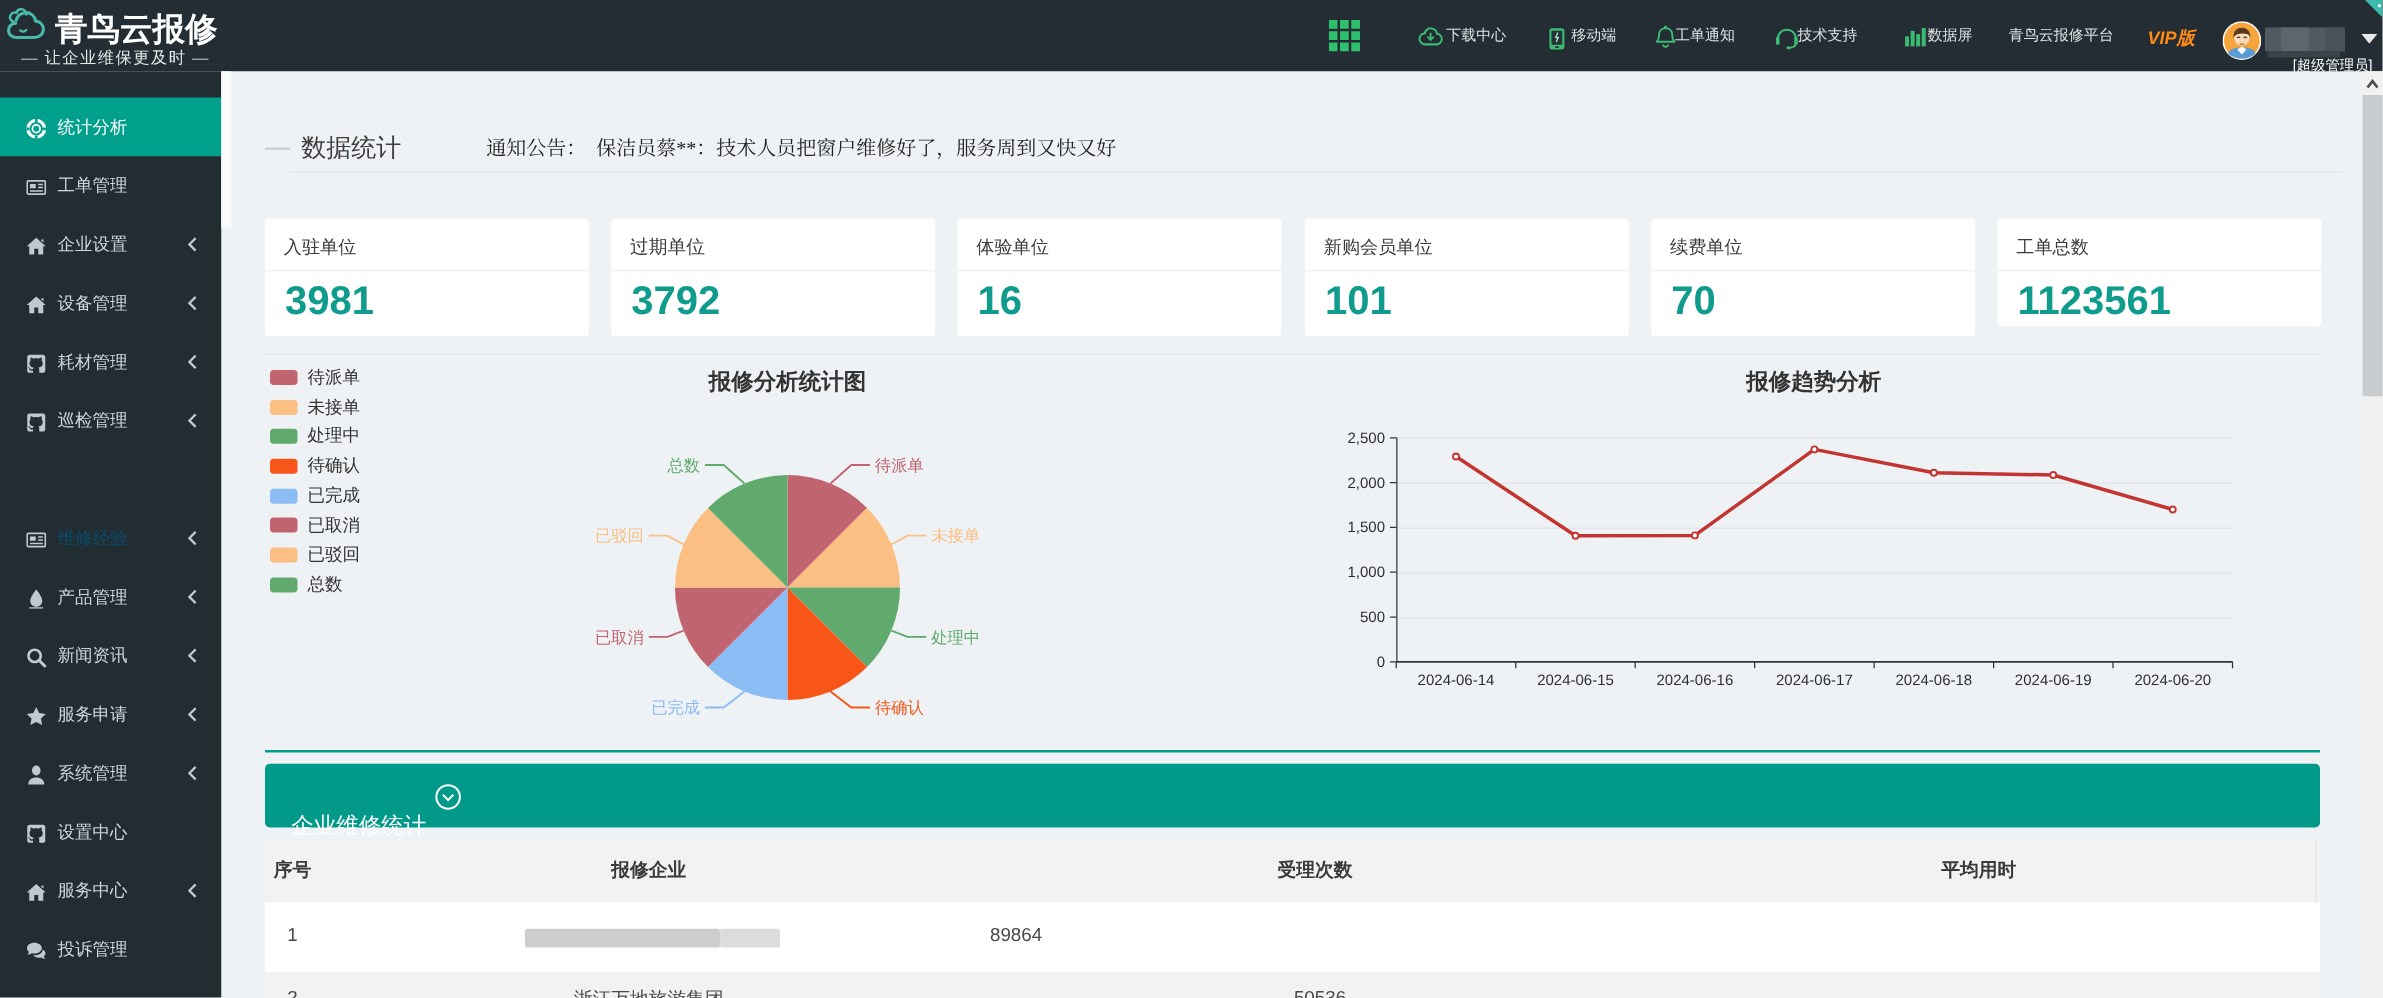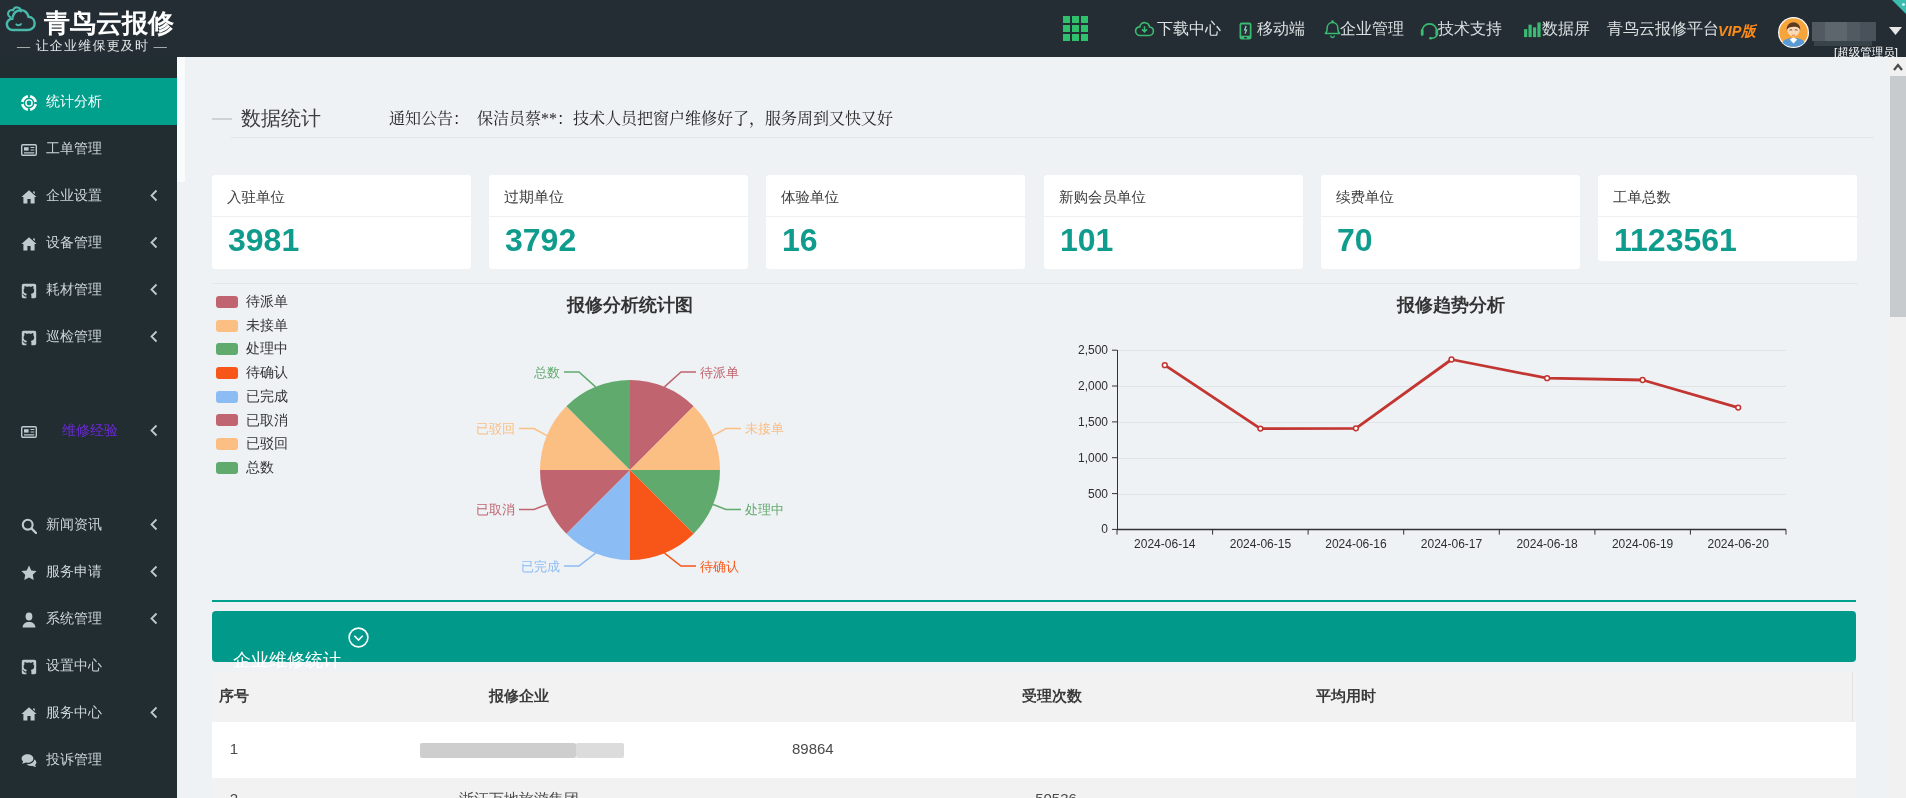--- a/index.html
+++ b/index.html
@@ -1,17 +1,17 @@
 <!DOCTYPE html>
 <html><head>
 <meta charset="utf-8">
 <style>
 html,body{margin:0;padding:0;width:1906px;height:798px;overflow:hidden;background:#eef2f5;font-family:"Liberation Sans",sans-serif;}
 .abs{position:absolute;}
-.navtxt{color:#dbe0e2;font-size:16px;line-height:57px;}
+.navtxt{color:#dbe0e2;font-size:12px;line-height:57px;}
 .mi{position:absolute;left:0;width:177px;height:47px;}
 .mi .t{position:absolute;left:46px;top:0;line-height:47px;font-size:14px;color:#ccd5d9;}
 .mi svg.ic{position:absolute;left:21px;top:16.5px;}
 .mi svg.ch{position:absolute;left:150px;top:17px;}
 </style>
 </head>
 <body>
 
 <div class="abs" style="left:0;top:0;width:1906px;height:57px;background:#232d33;"></div>
 
@@ -52,21 +52,21 @@
   <rect x="2.2" y="2.6" width="8.6" height="11.2" rx="0.6" fill="#27313a"></rect>
   <path d="M7.2,4 L5.6,8 L7.6,8 L6,11.6" fill="none" stroke="#9fe8c3" stroke-width="1.1"></path>
   <rect x="5" y="15" width="3" height="1.4" rx="0.7" fill="#27313a"></rect>
 </svg>
 <div class="abs navtxt" style="left:1257px;top:0;">移动端</div>
 <svg class="abs" style="left:1324px;top:20px;" width="17" height="19" viewBox="0 0 17 19">
   <path d="M8.5,2.6 C11.8,2.6 13.8,5 13.8,7.9 C13.8,11.7 15,12.8 15.6,13.4 L1.4,13.4 C2,12.8 3.2,11.7 3.2,7.9 C3.2,5 5.2,2.6 8.5,2.6 Z" fill="none" stroke="#3bbb72" stroke-width="1.5" stroke-linejoin="round"></path>
   <circle cx="8.5" cy="1.6" r="1.3" fill="#3bbb72"></circle>
   <path d="M6.4,15.6 C6.7,16.8 7.5,17.5 8.5,17.5 C9.5,17.5 10.3,16.8 10.6,15.6" fill="none" stroke="#3bbb72" stroke-width="1.4"></path>
 </svg>
-<div class="abs navtxt" style="left:1340px;top:0;">企业管理</div>
+<div class="abs navtxt" style="left:1340px;top:0;">工单通知</div>
 <svg class="abs" style="left:1420px;top:20px;" width="19" height="20" viewBox="0 0 19 20">
   <path d="M2.2,11.5 C2.2,7 5.2,3.8 9.5,3.8 C13.8,3.8 16.8,7 16.8,11.5" fill="none" stroke="#3bbb72" stroke-width="1.7"></path>
   <path d="M2.2,10.5 L2.2,14.5 M16.8,10.5 L16.8,14.5" stroke="#3bbb72" stroke-width="2.8" stroke-linecap="round"></path>
   <path d="M16.8,14 C16.8,16.6 14.9,18 11.8,18.2" fill="none" stroke="#3bbb72" stroke-width="1.5"></path>
   <ellipse cx="10.7" cy="18.2" rx="1.7" ry="1.3" fill="#3bbb72"></ellipse>
 </svg>
 <div class="abs navtxt" style="left:1438px;top:0;">技术支持</div>
 <svg class="abs" style="left:1523px;top:22px;" width="19" height="16" viewBox="0 0 19 18">
   <g fill="#3bbb72">
   <rect x="0" y="8" width="3.6" height="9"></rect>
@@ -160,21 +160,31 @@
       <svg class="ch" width="8" height="13" viewBox="0 0 8 13">
         <path d="M6.5,1.5 L1.5,6.5 L6.5,11.5" fill="none" stroke="#bfcacf" stroke-width="1.8"></path>
       </svg>
     </div>
 <div class="mi" style="top:329px;">
       <svg class="ic" width="16" height="16" viewBox="0 0 16 16">
         <rect x="0.7" y="2.7" width="14.6" height="10.6" rx="1.2" fill="none" stroke="#bfcacf" stroke-width="1.4"></rect>
         <rect x="3" y="5.2" width="4.6" height="3.4" fill="#bfcacf"></rect>
         <path d="M9.5,5.5 L13.3,5.5 M9.5,8 L13.3,8 M3,10.8 L13.3,10.8" stroke="#bfcacf" stroke-width="1.2"></path>
       </svg>
-      <span class="t" style="color:#6d28d9;margin-left:16px;">维修经验</span>
+      <span class="t" style="color:#0c4a6e;">维修经验</span>
+      <svg class="ch" width="8" height="13" viewBox="0 0 8 13">
+        <path d="M6.5,1.5 L1.5,6.5 L6.5,11.5" fill="none" stroke="#bfcacf" stroke-width="1.8"></path>
+      </svg>
+    </div>
+<div class="mi" style="top:376px;">
+      <svg class="ic" width="16" height="16" viewBox="0 0 16 16">
+        <path d="M8,0.5 C8,0.5 3.2,6.2 3.2,9.6 C3.2,12.3 5.3,14.4 8,14.4 C10.7,14.4 12.8,12.3 12.8,9.6 C12.8,6.2 8,0.5 8,0.5 Z" fill="#bfcacf"></path>
+        <path d="M2.5,15.4 L13.5,15.4" stroke="#bfcacf" stroke-width="1.2"></path>
+      </svg>
+      <span class="t" style="color:#ccd5d9;">产品管理</span>
       <svg class="ch" width="8" height="13" viewBox="0 0 8 13">
         <path d="M6.5,1.5 L1.5,6.5 L6.5,11.5" fill="none" stroke="#bfcacf" stroke-width="1.8"></path>
       </svg>
     </div>
 <div class="mi" style="top:423px;">
       <svg class="ic" width="16" height="16" viewBox="0 0 16 16">
         <circle cx="6.7" cy="6.7" r="4.9" fill="none" stroke="#bfcacf" stroke-width="2.1"></circle>
         <line x1="10.4" y1="10.4" x2="15" y2="15" stroke="#bfcacf" stroke-width="2.4" stroke-linecap="round"></line>
       </svg>
       <span class="t" style="color:#ccd5d9;">新闻资讯</span>
@@ -358,21 +368,21 @@
       <path d="M6.3,8.8 L10.5,13 L14.7,8.8" fill="none" stroke="#fff" stroke-width="1.6"></path>
     </svg>
 </div>
 <div class="abs" style="left:212px;top:672px;width:1644px;height:126px;">
 <div style="position:absolute;left:0;top:0;width:1644px;height:50px;background:#f2f2f2;"></div>
 <div style="position:absolute;left:0;top:50px;width:1644px;height:56px;background:#ffffff;"></div>
 <div style="position:absolute;left:0;top:106px;width:1644px;height:20px;background:#f2f2f2;"></div>
 <div style="position:absolute;left:0;top:15px;width:44px;text-align:center;font-size:15px;font-weight:bold;color:#3a3a3a;">序号</div>
 <div style="position:absolute;left:38px;top:15px;width:538px;text-align:center;font-size:15px;font-weight:bold;color:#3a3a3a;">报修企业</div>
 <div style="position:absolute;left:576px;top:15px;width:528px;text-align:center;font-size:15px;font-weight:bold;color:#3a3a3a;">受理次数</div>
-<div style="position:absolute;left:1104px;top:15px;width:534px;font-size:15px;font-weight:bold;color:#3a3a3a;">平均用时</div>
+<div style="position:absolute;left:1104px;top:15px;width:534px;text-align:center;font-size:15px;font-weight:bold;color:#3a3a3a;">平均用时</div>
 <div style="position:absolute;left:1640px;top:0;width:1px;height:50px;background:#e2e3e4;"></div>
 <div style="position:absolute;left:0;top:68px;width:44px;text-align:center;font-size:15px;color:#4a4a4a;">1</div>
 <div style="position:absolute;left:208px;top:71px;width:156px;height:15px;background:#cecece;border-radius:2px;"></div>
 <div style="position:absolute;left:364px;top:71px;width:48px;height:15px;background:#dcdcdc;border-radius:2px;"></div>
 <div style="position:absolute;left:580px;top:68px;width:528px;text-align:left;font-size:15px;color:#4a4a4a;">89864</div>
 <div style="position:absolute;left:0;top:118px;width:44px;text-align:center;font-size:15px;color:#4a4a4a;">2</div>
 <div style="position:absolute;left:38px;top:118px;width:538px;text-align:center;font-size:15px;color:#4a4a4a;">浙江万地旅游集团</div>
 <div style="position:absolute;left:580px;top:118px;width:528px;text-align:center;font-size:15px;color:#4a4a4a;">50536</div>
 </div>
 

